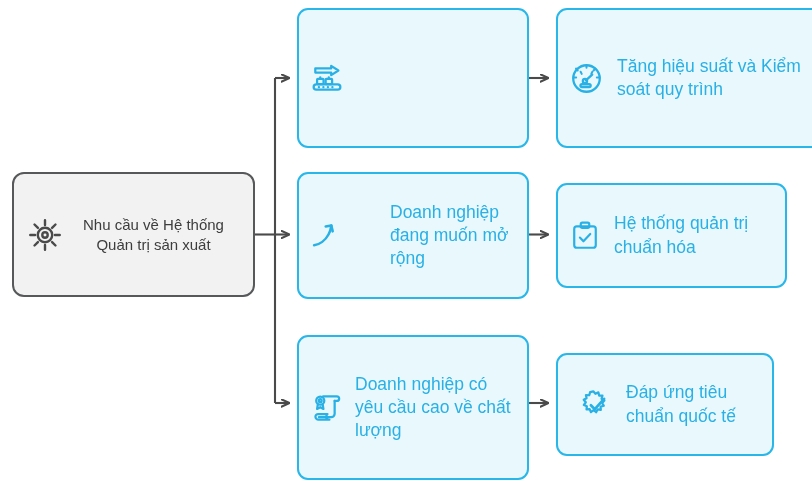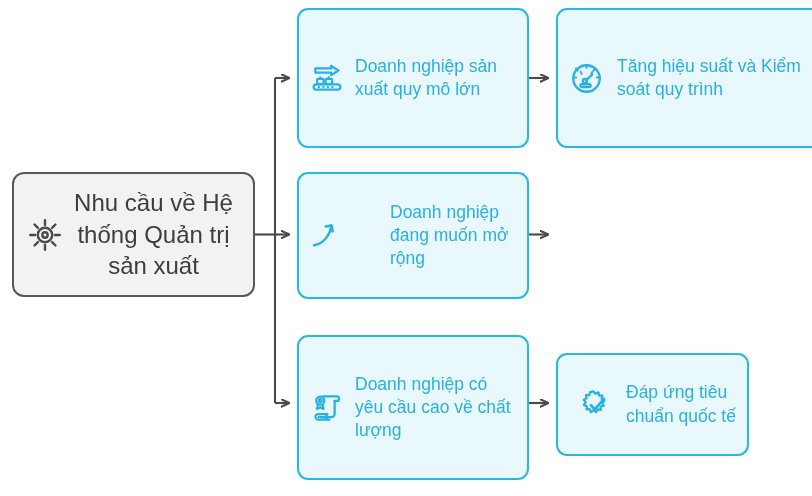--- a/index.html
+++ b/index.html
@@ -38,21 +38,21 @@
   .root{
     left:12px;top:172px;width:243px;height:125px;
     background:#f2f2f2;
     border:2px solid #57585a;
     border-radius:12px;
     gap:8px;
     padding-left:14px;
   }
   .root .txt{
     color:#3d3d3d;
-    font-size:24px;
+    font-size:15px;
     text-align:center;
     padding-right:6px;
   }
 
   
   .card{
     background:#e9f8fd;
     border:2.2px solid #29b6e8;
     border-radius:11px;
   }
@@ -62,21 +62,21 @@
   }
 
   
   .m1{left:297px;top:8px;width:232px;height:140px;}
   .m2{left:297px;top:172px;width:232px;height:127px;gap:45px;}
   .m3{left:297px;top:335px;width:232px;height:145px;}
 
   
   .r1{left:556px;top:8px;width:268px;height:140px;}
   .r2{left:556px;top:183px;width:231px;height:105px;}
-  .r3{left:556px;top:353px;width:193px;height:103px;padding-left:20px;}
+  .r3{left:556px;top:353px;width:218px;height:103px;padding-left:20px;}
 
   .r1 .txt,.r2 .txt,.r3 .txt{padding-left:2px;}
 </style>
 </head>
 <body>
 
 <div id="canvas">
 
   <svg id="wires" viewBox="0 0 812 496" xmlns="http://www.w3.org/2000/svg">
     <defs>
@@ -117,21 +117,20 @@
     <span class="ico">
       <svg width="36" height="36" viewBox="0 0 24 24" fill="none" stroke="#29b0e5" stroke-width="1.5" stroke-linecap="round" stroke-linejoin="round">
         <path d="M4.2 5.6h10.6V3.9L19.6 7l-4.8 3.1V8.4H4.2z"></path>
         <rect x="5.4" y="12.6" width="4.3" height="3.5" rx="0.5"></rect>
         <rect x="11.1" y="12.6" width="4.3" height="3.5" rx="0.5"></rect>
         <path d="M7.5 12.6v-1.1 M13.2 12.6v-1.1"></path>
         <rect x="3.1" y="16.3" width="17.8" height="3.5" rx="1.75"></rect>
         <path d="M6.6 18.05h0.01 M9.6 18.05h0.01 M12.6 18.05h0.01 M15.6 18.05h0.01" stroke-width="1.6"></path>
       </svg>
     </span>
-    <span class="txt">Doanh nghiệp sản xuất quy mô lớn</span>
   </div>
 
   <div class="node card m2">
     <span class="ico">
       <svg width="36" height="36" viewBox="0 0 24 24" fill="none" stroke="#29b0e5" stroke-width="1.7" stroke-linecap="round" stroke-linejoin="round">
         <path d="M3.4 18.2c3.6-0.6 7.6-3.4 9.6-7.2 1.1-2 1.7-4 1.9-6"></path>
         <path d="M11.1 5.6l3.8-0.6 0.9 3.9"></path>
       </svg>
     </span>
     <span class="txt">Doanh nghiệp đang muốn mở rộng</span>
@@ -158,20 +157,30 @@
         <path d="M12 3.4v1.7 M17.7 5.5l-1.1 1.3 M20.4 11.3h-1.7 M6.3 6.8L5.2 5.5 M5.3 11.3H3.6" stroke-width="1.3"></path>
         <path d="M8.2 7.6l0.7 1.4 M15.8 7.6l-0.7 1.4" stroke-width="1.3"></path>
         <path d="M11.6 13.2l4.1-3.7"></path>
         <circle cx="11" cy="13.6" r="1.35"></circle>
         <rect x="8.1" y="15.6" width="6.6" height="1.9" rx="0.95"></rect>
       </svg>
     </span>
     <span class="txt">Tăng hiệu suất và Kiểm soát quy trình</span>
   </div>
 
+  <div class="node card r2">
+    <span class="ico">
+      <svg width="34" height="36" viewBox="0 0 24 24" fill="none" stroke="#29b0e5" stroke-width="1.55" stroke-linecap="round" stroke-linejoin="round">
+        <rect x="4.4" y="5.2" width="15.2" height="15.1" rx="1.8"></rect>
+        <rect x="9" y="2.6" width="6" height="3.6" rx="1.1"></rect>
+        <path d="M8.4 13.1l2.5 2.6 4.8-5.1"></path>
+      </svg>
+    </span>
+    <span class="txt">Hệ thống quản trị chuẩn hóa</span>
+  </div>
 
   <div class="node card r3">
     <span class="ico">
       <svg width="36" height="36" viewBox="0 0 24 24" fill="none" stroke="#29b0e5" stroke-width="1.5" stroke-linecap="round" stroke-linejoin="round">
         <path d="M10.2 2.9l1.4 1.6 2-0.9 0.5 2.1 2.2 0.1-0.6 2.1 1.9 1.1-1.5 1.6 1.1 1.9-2.1 0.6 0.1 2.2-2.1-0.4-1 1.9-1.7-1.4-1.8 1.3-0.8-2-2.1 0.2 0.2-2.1-2-0.8 1.3-1.8-1.4-1.7 1.9-1 -0.4-2.1 2.2 0.1 0.6-2.1z"></path>
         <path d="M8.6 12.2l2.6 2.6 6.2-6.9" stroke-width="1.8"></path>
       </svg>
     </span>
     <span class="txt">Đáp ứng tiêu chuẩn quốc tế</span>
   </div>

